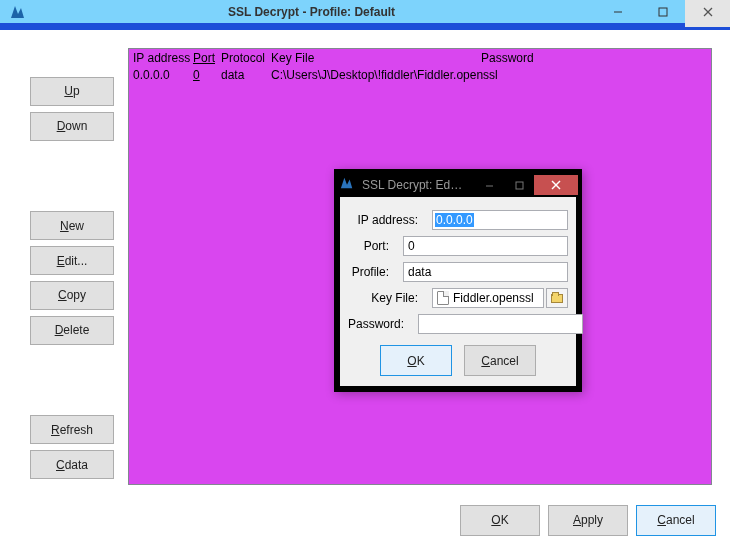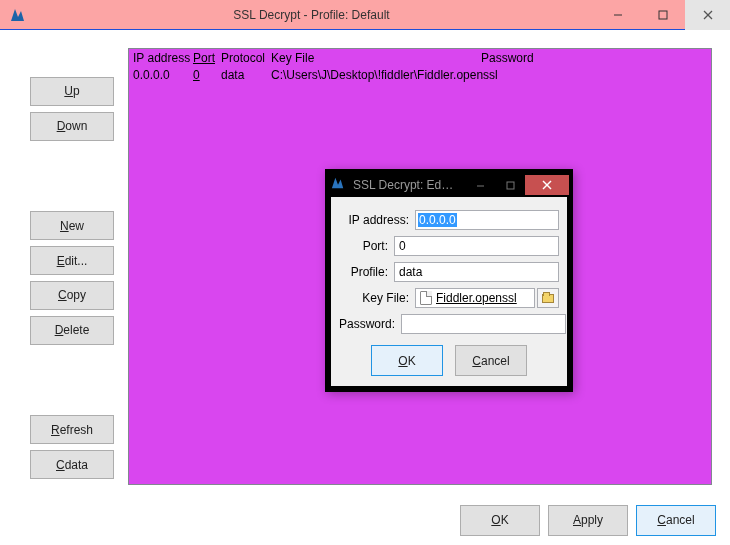--- a/index.html
+++ b/index.html
@@ -8,24 +8,25 @@
     font-family: "Segoe UI", Tahoma, sans-serif;
     font-size: 12px;
     background: #fff;
     width: 730px;
     height: 545px;
     overflow: hidden;
     position: relative;
   }
   .titlebar {
     height: 30px;
-    background: #fca5a5;
-    display: flex;
-    align-items: center;
-    border-bottom: 1px solid #1d4ed8;
+    background: #7dd3fc;
+    display: flex;
+    align-items: center;
+    border-bottom: 7px solid #1d4ed8;
+    font-weight: bold;
   }
   .titlebar .app-icon {
     width: 20px; height: 20px; margin-left: 8px;
     display: flex; align-items: center; justify-content: center;
   }
   .titlebar .title {
     flex: 1;
     text-align: center;
     color: #333;
     font-size: 12px;
@@ -98,21 +99,21 @@
     align-items: center;
     padding-right: 14px;
     gap: 8px;
     background: #fff;
   }
   .bottom-bar .btn { width: 80px; margin: 0; }
   .btn.primary { border: 1px solid #2094e4; background: #e5f1fb; }
   
   .modal {
     position: absolute;
-    left: 196px; top: 120px;
+    left: 205px; top: 120px;
     width: 248px;
     background: #f0f0f0;
     border: 6px solid #000;
     box-shadow: 2px 2px 10px rgba(0,0,0,0.3);
   }
   .modal-titlebar {
     height: 24px;
     background: #000;
     display: flex;
     align-items: center;
@@ -125,42 +126,42 @@
   .modal-titlebar .mbtn.close { background: #c75050; color: #fff; width: 44px; }
   .modal-form {
     padding: 6px 8px 10px 8px;
     background: #f0f0f0;
   }
   .form-row {
     display: flex; align-items: center;
     height: 26px;
   }
   .form-row label {
-    width: 70px; text-align: right; margin-right: 6px;
+    width: 70px; text-align: right; margin-right: 14px;
     color: #000;
   }
   .form-row input[type=text] {
     flex: 1;
     height: 20px;
     border: 1px solid #abadb3;
     background: #fff;
     font: inherit;
     padding: 0 4px;
   }
   .form-row .file-input {
     flex: 1; display: flex; gap: 2px;
   }
   .file-display {
     flex: 1;
     height: 20px;
     border: 1px solid #abadb3;
     background: #fff;
     display: flex; align-items: center;
     padding: 0 4px; gap: 4px;
-    overflow: hidden; white-space: nowrap; text-decoration: underline;
+    overflow: hidden; white-space: nowrap;
   }
   .file-icon { width: 12px; height: 14px; border: 1px solid #888; border-radius: 1px; position: relative; background: #fff; flex-shrink: 0; }
   .file-icon::after { content: ""; position: absolute; right: -1px; top: -1px; width: 5px; height: 5px; background: #f0f0f0; border-left: 1px solid #888; border-bottom: 1px solid #888; }
   .browse-btn {
     width: 22px; height: 20px;
     border: 1px solid #abadb3;
     background: #f4f4f4;
     display: flex; align-items: center; justify-content: center;
   }
   .folder-icon { width: 12px; height: 9px; background: #f3d46a; border: 1px solid #a5863a; position: relative; }

